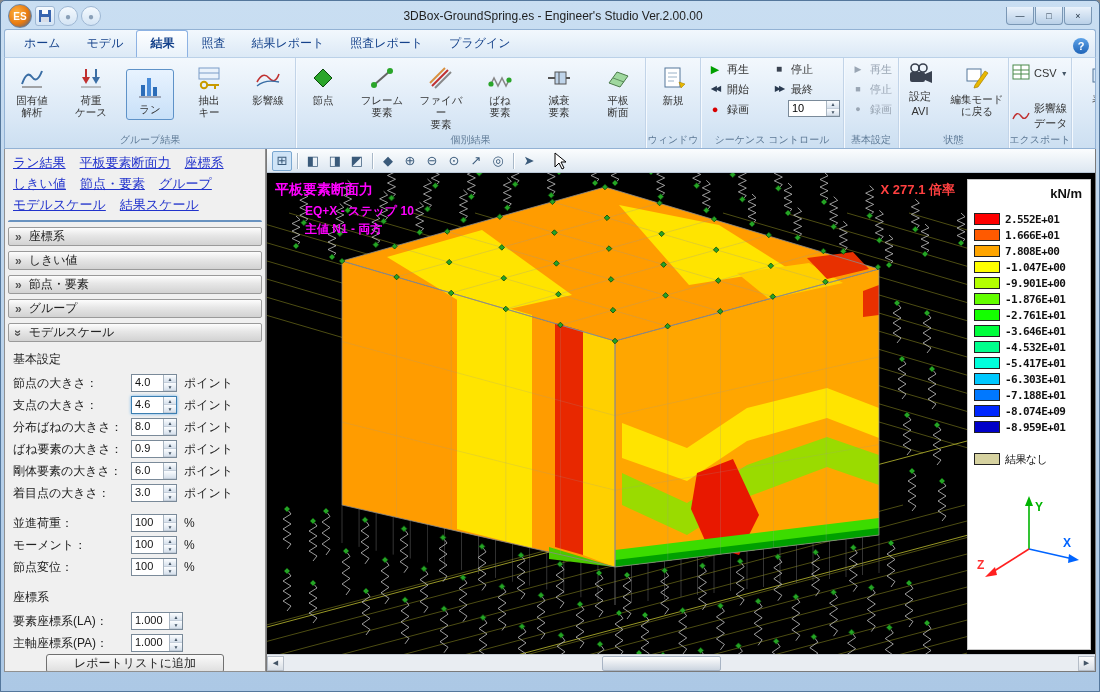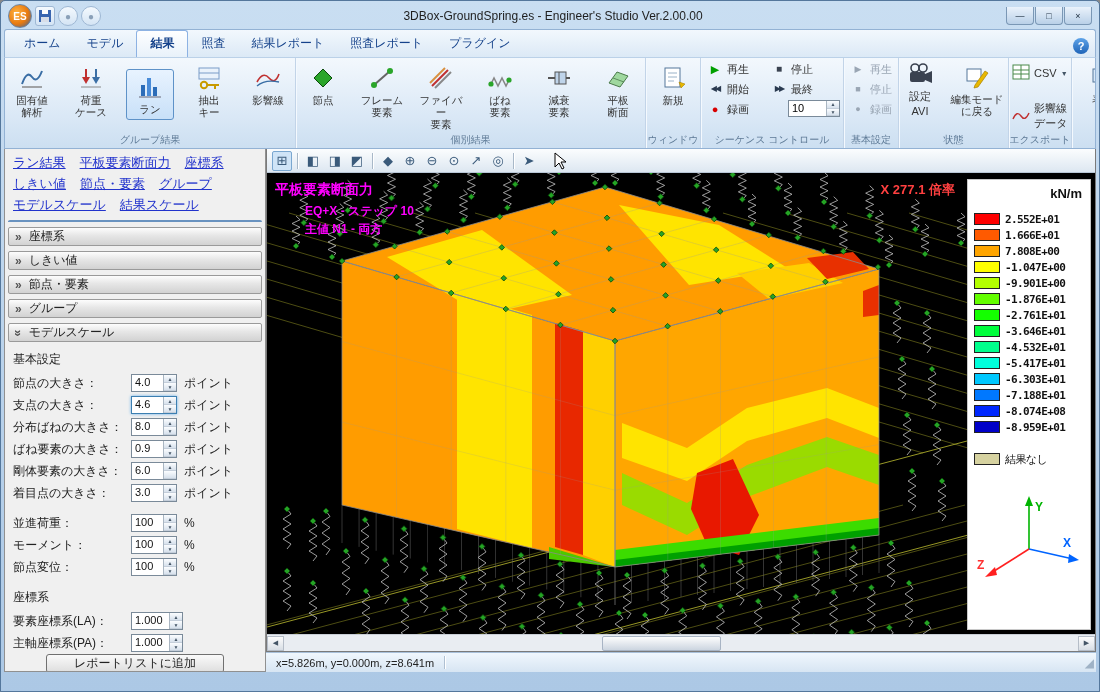--- a/index.html
+++ b/index.html
@@ -1040,21 +1040,21 @@
             <div class="lrow">
                 <span class="swatch" style="background: rgb(0, 200, 255);"></span>
                 <span class="lval">-6.303E+01</span>
               </div>
             <div class="lrow">
                 <span class="swatch" style="background: rgb(0, 120, 255);"></span>
                 <span class="lval">-7.188E+01</span>
               </div>
             <div class="lrow">
                 <span class="swatch" style="background: rgb(0, 40, 255);"></span>
-                <span class="lval">-8.074E+08</span>
+                <span class="lval">-8.074E+09</span>
               </div>
             <div class="lrow">
                 <span class="swatch" style="background: rgb(0, 0, 200);"></span>
                 <span class="lval">-8.959E+01</span>
               </div>
             <div class="lrow noresult">
                 <span class="swatch" style="background: rgb(214, 210, 160);"></span>
                 <span class="lval" style="font-family:'Liberation Sans',sans-serif;font-weight:normal;">結果なし</span>
               </div>
             <div class="axes-wrap">
@@ -1075,21 +1075,15 @@
 
         <div class="hscroll">
           <span class="sbtn">◀</span>
           <span class="strack">
               <span class="sthumb"></span>
             </span>
           <span class="sbtn">▶</span>
         </div>
       </div>
 
-      <div class="statusbar">
-        <span class="spane">x=5.826m, y=0.000m, z=8.641m</span>
-        <span class="sdiv"></span>
-        <span class="spane" style="flex:1;"></span>
-        <span class="grip">◢</span>
-      </div>
     </div>
   </div>
 </div>
 
 </body></html>

